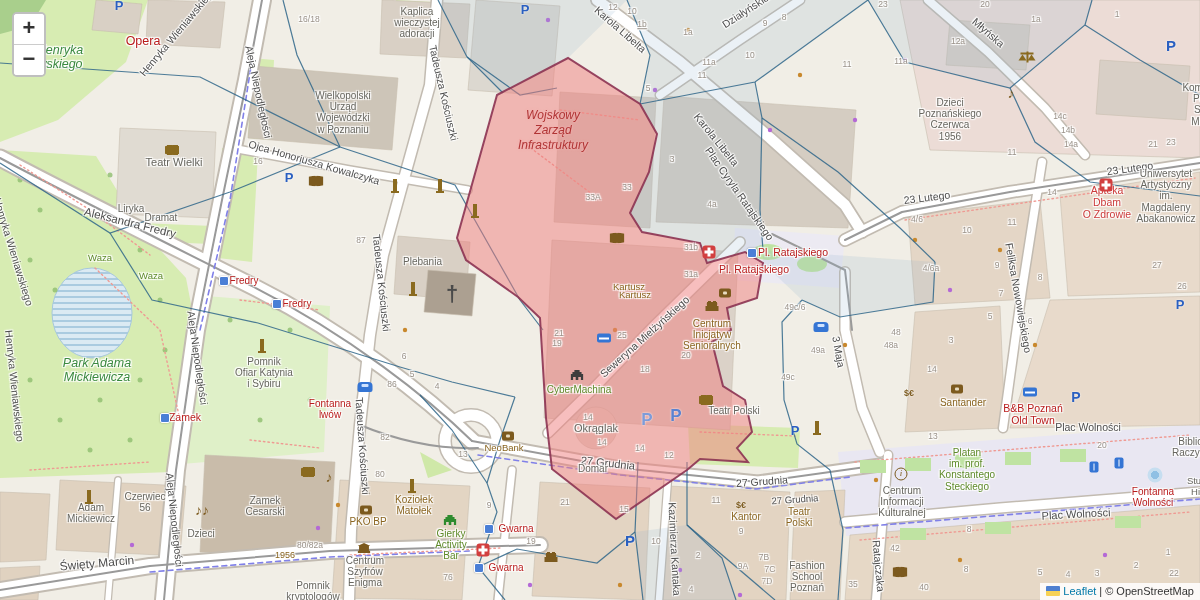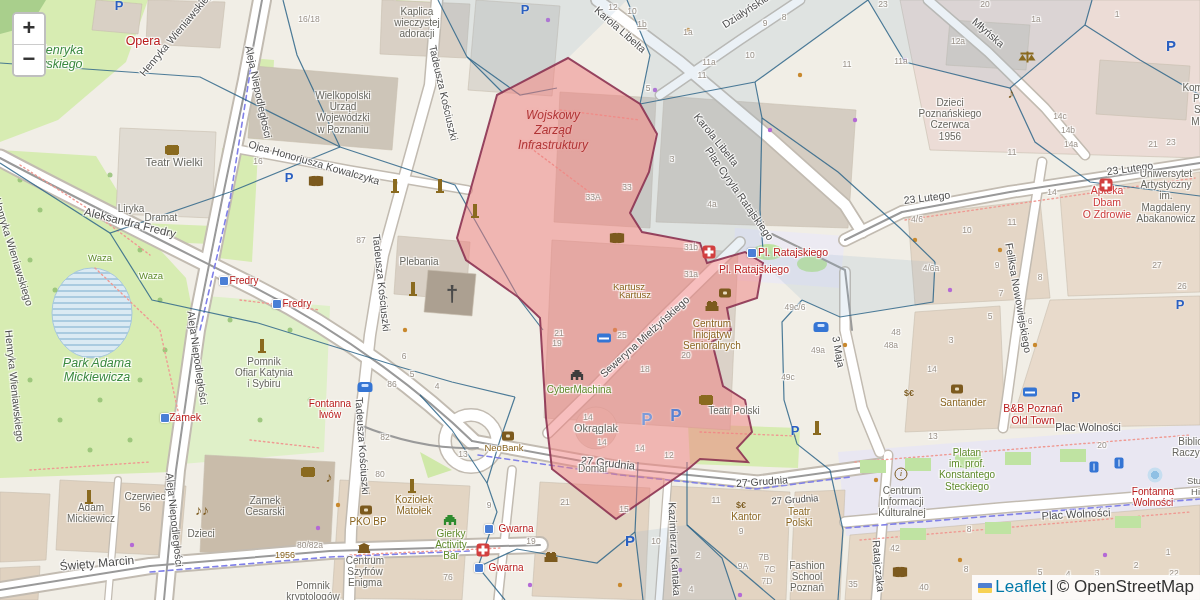--- a/index.html
+++ b/index.html
@@ -63,21 +63,21 @@
       linear-gradient(transparent 45%,#7c5a1e 46%);}
   .ic-fountain{width:15px;height:15px;border-radius:50%;
       background:radial-gradient(circle,#8fc0e4 0 38%,#c6def0 40% 100%);}
   
   #zoomctl{position:absolute;left:12px;top:12px;width:30px;background:#fff;border:2px solid rgba(0,0,0,.25);
       border-radius:5px;overflow:hidden;z-index:50;}
   .zbtn{width:30px;height:30px;line-height:28px;text-align:center;font-size:22px;font-weight:bold;
       color:#333;cursor:pointer;background:#fff;}
   .zbtn:first-child{border-bottom:1px solid #ccc;}
   #attrib{position:absolute;right:0;bottom:0;background:rgba(255,255,255,.85);padding:2px 6px 3px 6px;
-      font-size:17px;color:#333;z-index:50;}
+      font-size:11px;color:#333;z-index:50;}
   #attrib a{text-decoration:none;color:#0078A8;cursor:pointer;}
   #flag{display:inline-block;width:14px;height:10px;vertical-align:-1px;margin-right:3px;border-radius:1px;
       background:linear-gradient(#4e7fd0 0 50%,#f7d154 50% 100%);}
   .sep{color:#333;margin:0 3px;}
 </style>
 </head>
 <body>
 
 <div id="map">
 
@@ -375,21 +375,21 @@
       <div class="lbl poi" style="left: 417px; top: 23px; transform: translate(-50%, -50%);">Kaplica
 wieczystej
 adoracji</div>
       <div class="lbl poi" style="left: 343px; top: 112px; transform: translate(-50%, -50%);">Wielkopolski
 Urząd
 Wojewódzki
 w Poznaniu</div>
       <div class="lbl poi" style="left: 174px; top: 162px; font-size: 11px; transform: translate(-50%, -50%);">Teatr Wielki</div>
       <div class="lbl poi" style="left: 131px; top: 209px; transform: translate(-50%, -50%);">Liryka</div>
       <div class="lbl poi" style="left: 161px; top: 218px; transform: translate(-50%, -50%);">Dramat</div>
-      <div class="lbl poi" style="left: 419px; top: 262px; transform: translate(-50%, -50%);">Plebania</div>
+      <div class="lbl poi" style="left: 419px; top: 262px; transform: translate(-50%, -50%); padding-left: 7px;">Plebania</div>
       <div class="lbl poi" style="left: 264px; top: 373px; transform: translate(-50%, -50%);">Pomnik
 Ofiar Katynia
 i Sybiru</div>
       <div class="lbl poi" style="left: 91px; top: 513px; transform: translate(-50%, -50%);">Adam
 Mickiewicz</div>
       <div class="lbl poi" style="left: 145px; top: 502px; transform: translate(-50%, -50%);">Czerwiec
 56</div>
       <div class="lbl poi" style="left: 201px; top: 534px; transform: translate(-50%, -50%);">Dzieci</div>
       <div class="lbl poi" style="left: 265px; top: 506px; transform: translate(-50%, -50%);">Zamek
 Cesarski</div>

